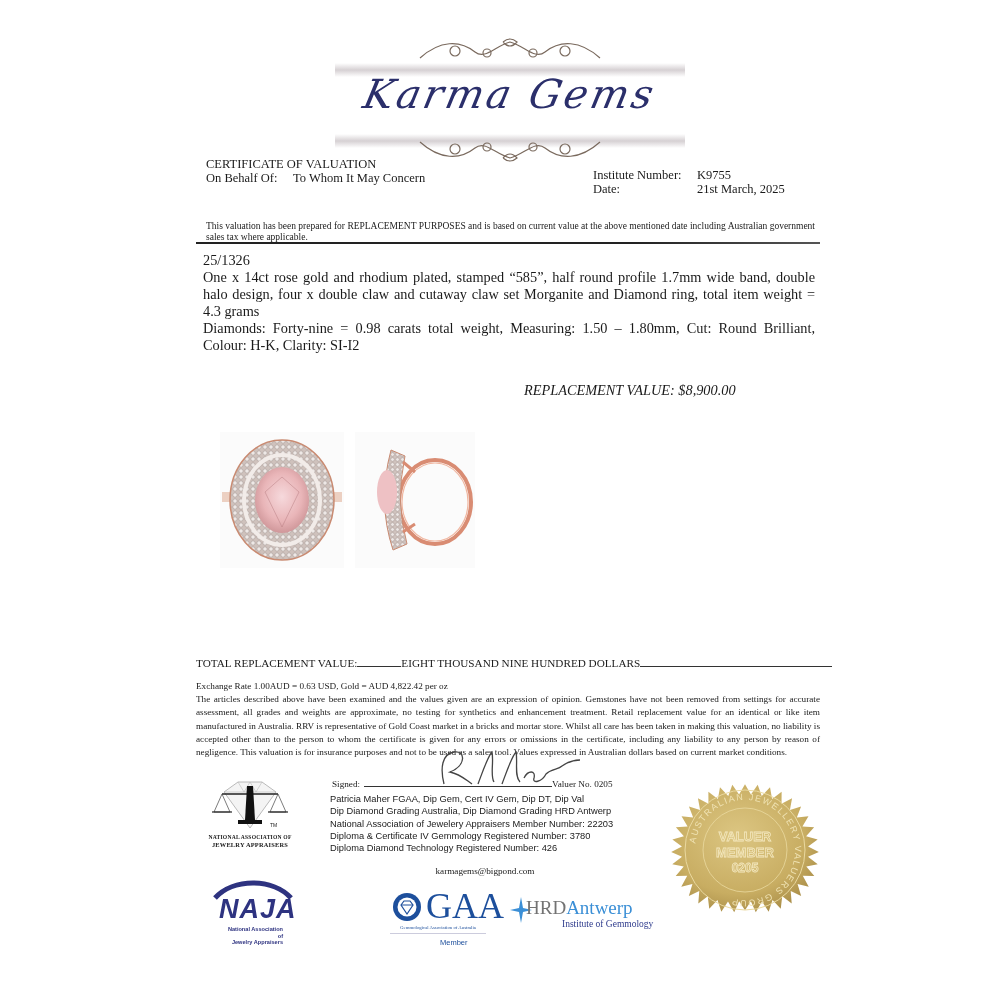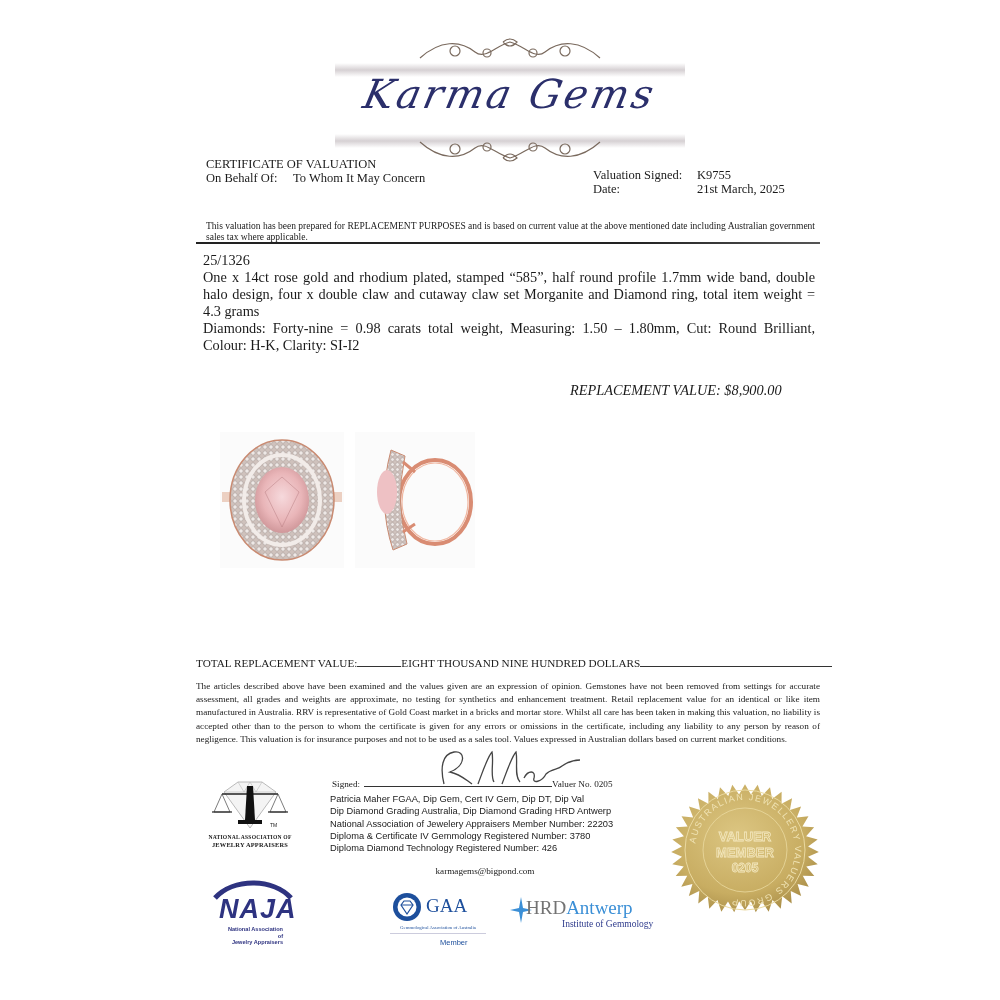--- a/index.html
+++ b/index.html
@@ -16,21 +16,21 @@
       letter-spacing:3px; transform:skewX(-12deg); }
     .logo-sub { position:absolute; left:0; width:360px; top:70px; text-align:center;
       font-family:"Liberation Sans", sans-serif; font-size:23px; letter-spacing:10px; color:#2b2f6b; }
     .flourish { position:absolute; left:50%; transform:translateX(-50%); }
 
     .t13 { font-size:12.5px; line-height:14px; }
     .small { font-size:9.5px; line-height:11px; }
 
     #desc { left:203px; top:252px; width:612px; font-size:14.3px; line-height:17px; text-align:justify; }
     #desc p { margin:0; }
-    #repl { left:570px; top:382px; font-size:14.3px; font-style:italic; }
+    #repl { left:524px; top:382px; font-size:14.3px; font-style:italic; }
 
     .photo { background:#fbfbfb; }
 
     #total { left:196px; top:656px; width:624px; font-size:11.2px; white-space:nowrap; }
     .uline { display:inline-block; border-bottom:1px solid #333; height:10px; vertical-align:baseline; }
 
     #disclaimer { left:196px; top:680px; width:624px; font-size:9.2px; line-height:13.2px; text-align:justify; }
     #disclaimer p { margin:0; }
 
     #signed { left:332px; top:776px; width:292px; font-size:9.2px; white-space:nowrap; }
@@ -66,21 +66,21 @@
         <circle cx="118" cy="11" r="4"></circle>
       <path d="M88 22 Q95 28 102 22 Q95 14 88 22"></path>
     </g>
   </svg>
 </div>
 
 <div class="abs t13" style="left:206px; top:157px;">CERTIFICATE OF VALUATION</div>
 <div class="abs t13" style="left:206px; top:171px;">On Behalf Of:</div>
 <div class="abs t13" style="left:293px; top:171px;">To Whom It May Concern</div>
 
-<div class="abs t13" style="left:593px; top:168px;">Valuation Signed:</div>
+<div class="abs t13" style="left:593px; top:168px;">Institute Number:</div>
 <div class="abs t13" style="left:697px; top:168px;">K9755</div>
 <div class="abs t13" style="left:593px; top:182px;">Date:</div>
 <div class="abs t13" style="left:697px; top:182px;">21st March, 2025</div>
 
 <div class="abs small" style="left:206px; top:221px; width:612px;">This valuation has been prepared for REPLACEMENT PURPOSES and is based on current value at the above mentioned date including Australian government sales tax where applicable.</div>
 <div class="abs" style="left:196px; top:242px; width:624px; height:2px; background:linear-gradient(to right,#222,#222 70%,#555);"></div>
 
 <div id="desc" class="abs">
   <p>25/1326</p>
   <p>One x 14ct rose gold and rhodium plated, stamped “585”, half round profile 1.7mm wide band, double halo design, four x double claw and cutaway claw set Morganite and Diamond ring, total item weight = 4.3 grams</p>
@@ -123,20 +123,21 @@
     <ellipse cx="32" cy="60" rx="10" ry="22" fill="#eec1c4"></ellipse>
     <path d="M48 30 L60 40 M48 100 L60 92" stroke="#d98c73" stroke-width="3"></path>
   </svg>
 </div>
 
 <div id="total" class="abs">
   <span>TOTAL REPLACEMENT VALUE:</span><span class="uline" style="width:44px"></span><span>EIGHT THOUSAND NINE HUNDRED DOLLARS</span><span class="uline" style="width:192px"></span>
 </div>
 
 <div id="disclaimer" class="abs">
+  <p>Exchange Rate 1.00AUD = 0.63 USD, Gold = AUD 4,822.42 per oz</p>
   <p>The articles described above have been examined and the values given are an expression of opinion. Gemstones have not been removed from settings for accurate assessment, all grades and weights are approximate, no testing for synthetics and enhancement treatment. Retail replacement value for an identical or like item manufactured in Australia. RRV is representative of Gold Coast market in a bricks and mortar store. Whilst all care has been taken in making this valuation, no liability is accepted other than to the person to whom the certificate is given for any errors or omissions in the certificate, including any liability to any person by reason of negligence. This valuation is for insurance purposes and not to be used as a sales tool. Values expressed in Australian dollars based on current market conditions.</p>
 </div>
 
 <svg class="abs" style="left:432px; top:748px;" width="150" height="40" viewBox="0 0 150 40">
   <g fill="none" stroke="#444" stroke-width="1.3">
     <path d="M12 36 C 8 20, 10 6, 22 4 C 34 2, 34 18, 18 24 C 28 26, 34 32, 40 36"></path>
     <path d="M46 36 C 52 20, 56 8, 60 4 C 62 14, 58 28, 62 34"></path>
     <path d="M70 36 C 76 20, 80 8, 84 4 C 86 14, 82 28, 88 34"></path>
     <path d="M92 30 C 96 22, 104 22, 102 30 C 100 36, 110 34, 114 26 C 120 20, 126 22, 130 18 C 136 14, 142 12, 148 12"></path>
   </g>
@@ -183,21 +184,21 @@
   </div>
 </div>
 
 <div class="abs" style="left:390px; top:890px; width:100px; height:60px;">
   <svg style="position:absolute; left:2px; top:2px" width="30" height="30" viewBox="0 0 30 30">
     <circle cx="15" cy="15" r="14" fill="#1d4f9c"></circle>
     <circle cx="15" cy="15" r="9.5" fill="#ffffff"></circle>
     <polygon points="9,13 12,9 18,9 21,13 15,22" fill="none" stroke="#1d4f9c" stroke-width="1.2"></polygon>
     <line x1="9" y1="13" x2="21" y2="13" stroke="#1d4f9c" stroke-width="1"></line>
   </svg>
-  <div style="position:absolute; left:36px; top:0px; font-family:'Liberation Serif',serif; font-size:19px; color:#1d4f9c; line-height:32px;">GAA</div>
+  <div style="position:absolute; left:36px; top:0px; font-family:'Liberation Serif',serif; font-size:36px; color:#1d4f9c; line-height:32px;">GAA</div>
   <div style="position:absolute; left:0; top:35px; width:96px; font-size:4.8px; color:#1d4f9c; text-align:center; border-bottom:1px solid #ccd; padding-bottom:3px;">Gemmological Association of Australia</div>
   <div class="logo-text" style="position:absolute; left:50px; top:48px; font-size:7.5px; color:#1d4f9c;">Member</div>
 </div>
 
 <div class="abs" style="left:510px; top:895px; width:140px; height:40px;">
   <svg style="position:absolute; left:0; top:2px" width="22" height="26" viewBox="0 0 22 26">
     <path d="M11 0 L13 11 L22 13 L13 15 L11 26 L9 15 L0 13 L9 11 Z" fill="#3b8fd6"></path>
   </svg>
   <div style="position:absolute; left:16px; top:2px; font-family:'Liberation Serif',serif; font-size:19px; white-space:nowrap; line-height:22px;">
     <span style="color:#737373">HRD</span><span style="color:#3b8fd6">Antwerp</span>

